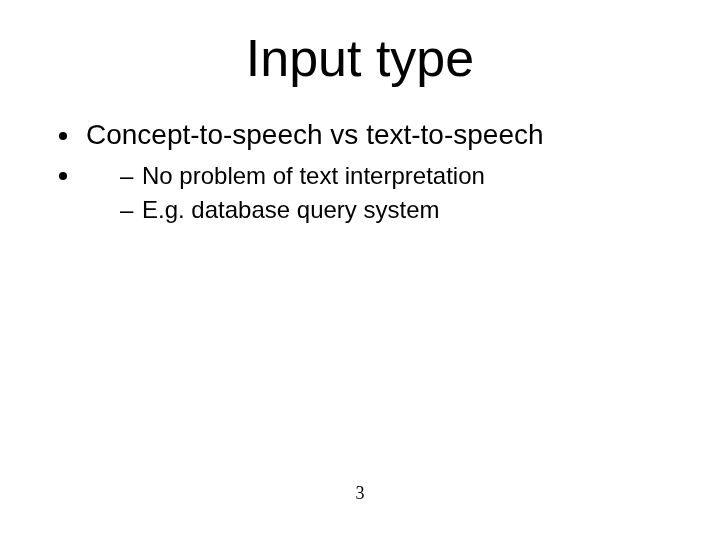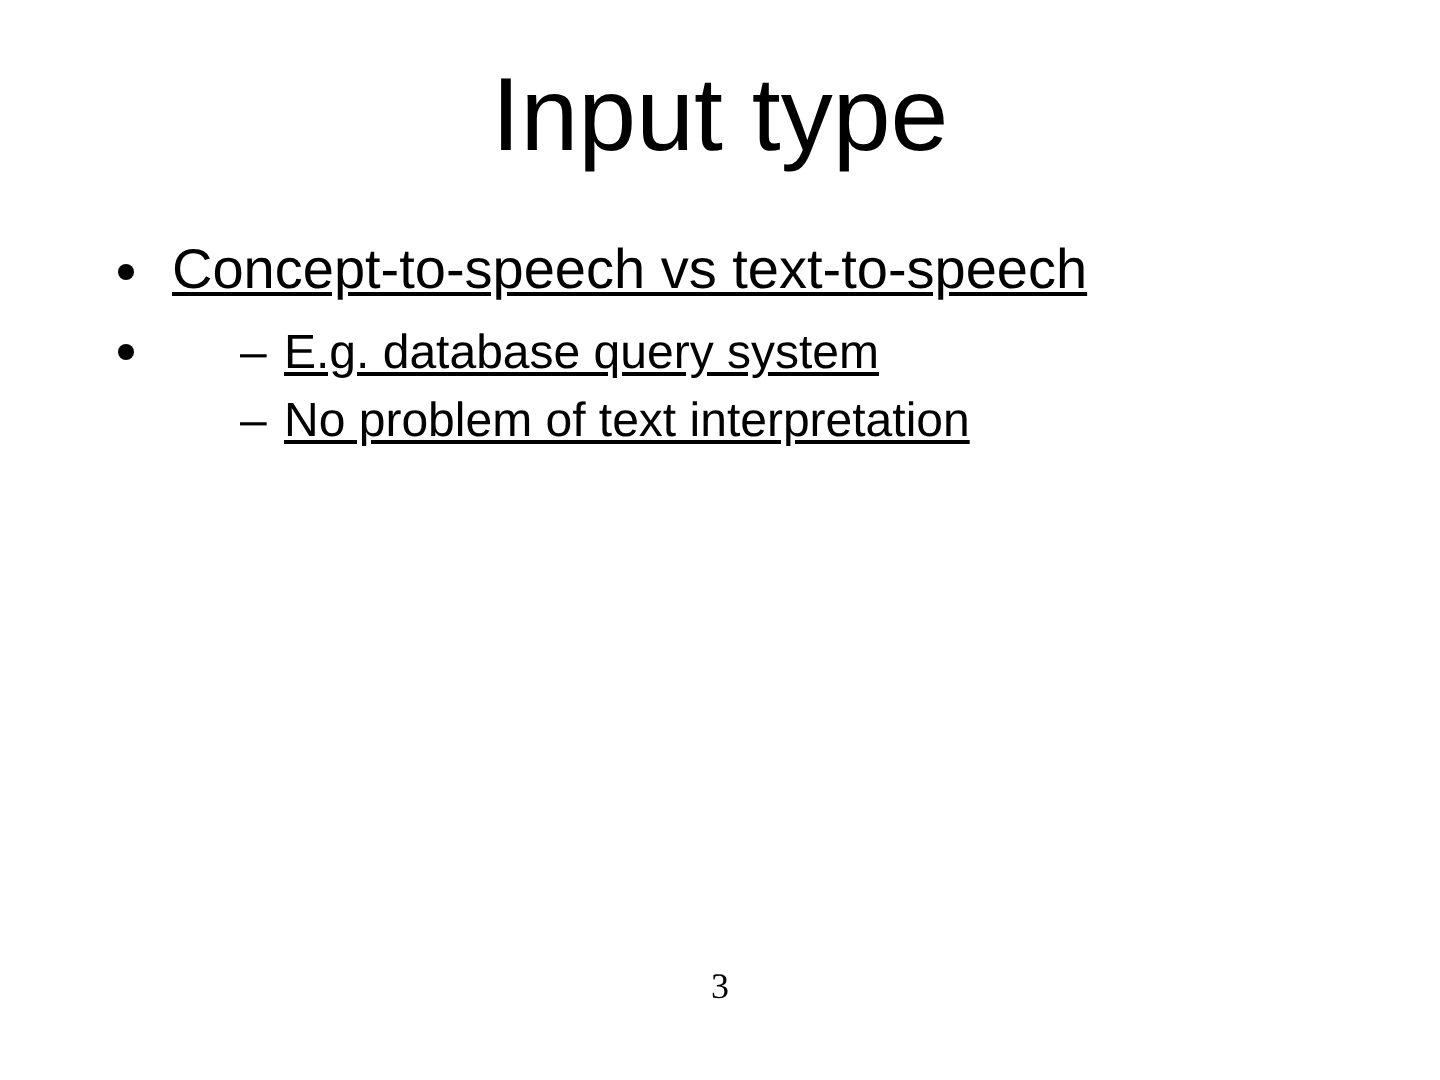--- a/index.html
+++ b/index.html
@@ -31,21 +31,20 @@
     top: 118px;
     left: 54px;
     right: 40px;
     font-size: 28px;
     line-height: 1.2;
   }
   ul.level1 {
     list-style: disc;
     margin: 0;
     padding-left: 28px;
-    text-decoration: underline;
   }
   ul.level1 > li {
     margin-bottom: 6px;
     padding-left: 4px;
   }
   ul.level2 {
     list-style: none;
     margin: 6px 0 0 0;
     padding-left: 34px;
     font-size: 24px;
@@ -77,24 +76,24 @@
   <div class="title">Input type</div>
 
   <div class="body">
     <ul class="level1">
       <li>
         <span>Concept-to-speech vs text-to-speech</span>
       </li>
       <li>
         <ul class="level2">
           <li>
-            <span>E.g. database query system</span>
+            <span>No problem of text interpretation</span>
           </li>
           <li>
-            <span>No problem of text interpretation</span>
+            <span>E.g. database query system</span>
           </li>
         </ul>
       </li>
     </ul>
   </div>
 
   <div class="page-number">3</div>
 </div>
 
 </body></html>

